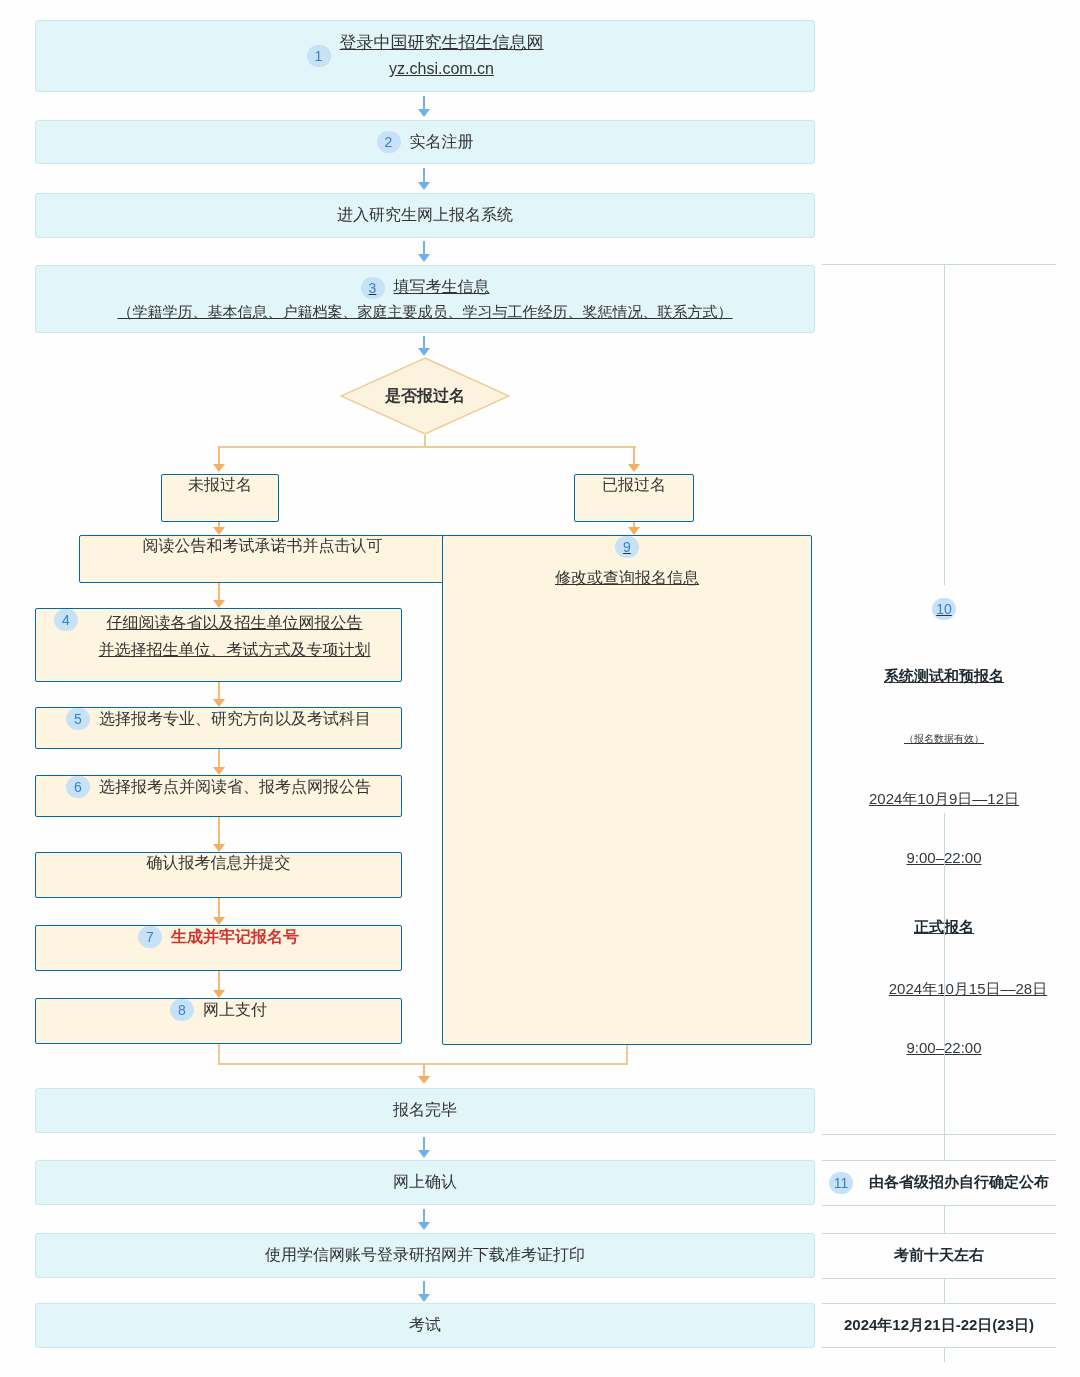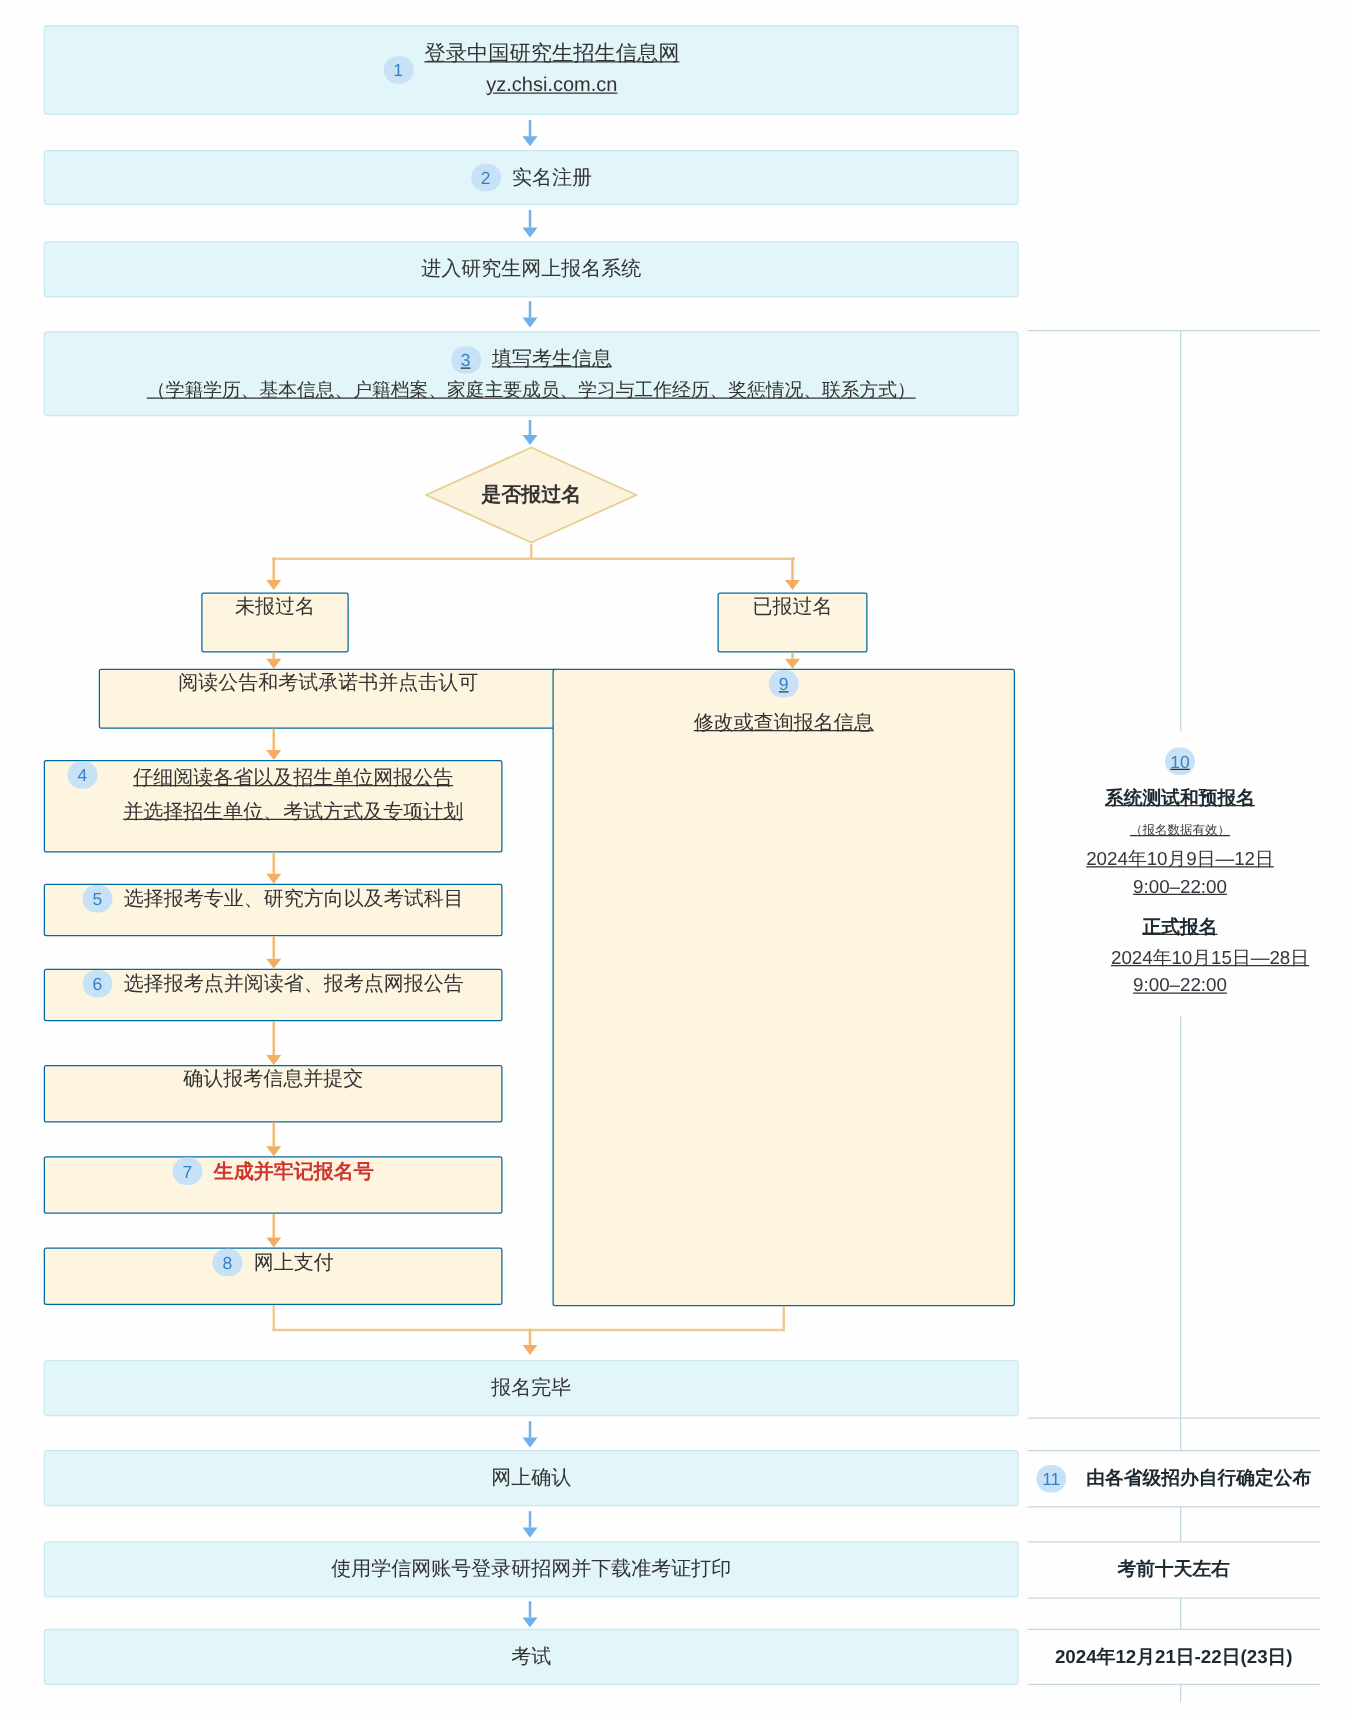--- a/index.html
+++ b/index.html
@@ -180,21 +180,21 @@
   </div>
   <div class="varrow" style="left:423px;top:1281px;height:13px;"></div>
 
   <div class="bbox" style="left:35px;top:1303px;width:780px;height:45px;">
     <span>考试</span>
   </div>
 
   <div class="sline" style="left:822px;top:264px;width:234px;height:1px;"></div>
   <div class="sline" style="left:944px;top:264px;width:1px;height:321px;"></div>
 
-  <div class="abs col" style="left:824px;top:598px;width:240px;text-align:center;">
+  <div class="abs col" style="left:824px;top:598px;width:240px;text-align:center;gap:37px;">
     <span class="badge">10</span>
     <span class="side-strong" style="margin-top:8px;line-height:22px;">系统测试和预报名</span>
     <span class="side-text" style="font-size:10px;margin-top:4px;line-height:22px;">（报名数据有效）</span>
     <span class="side-text" style="line-height:23px;">2024年10月9日—12日</span>
     <span class="side-text" style="line-height:22px;">9:00–22:00</span>
     <span class="side-strong" style="margin-top:10px;line-height:22px;">正式报名</span>
     <span class="side-text" style="margin-top:2px;line-height:23px;margin-left:48px;">2024年10月15日—28日</span>
     <span class="side-text" style="line-height:22px;">9:00–22:00</span>
   </div>
 

